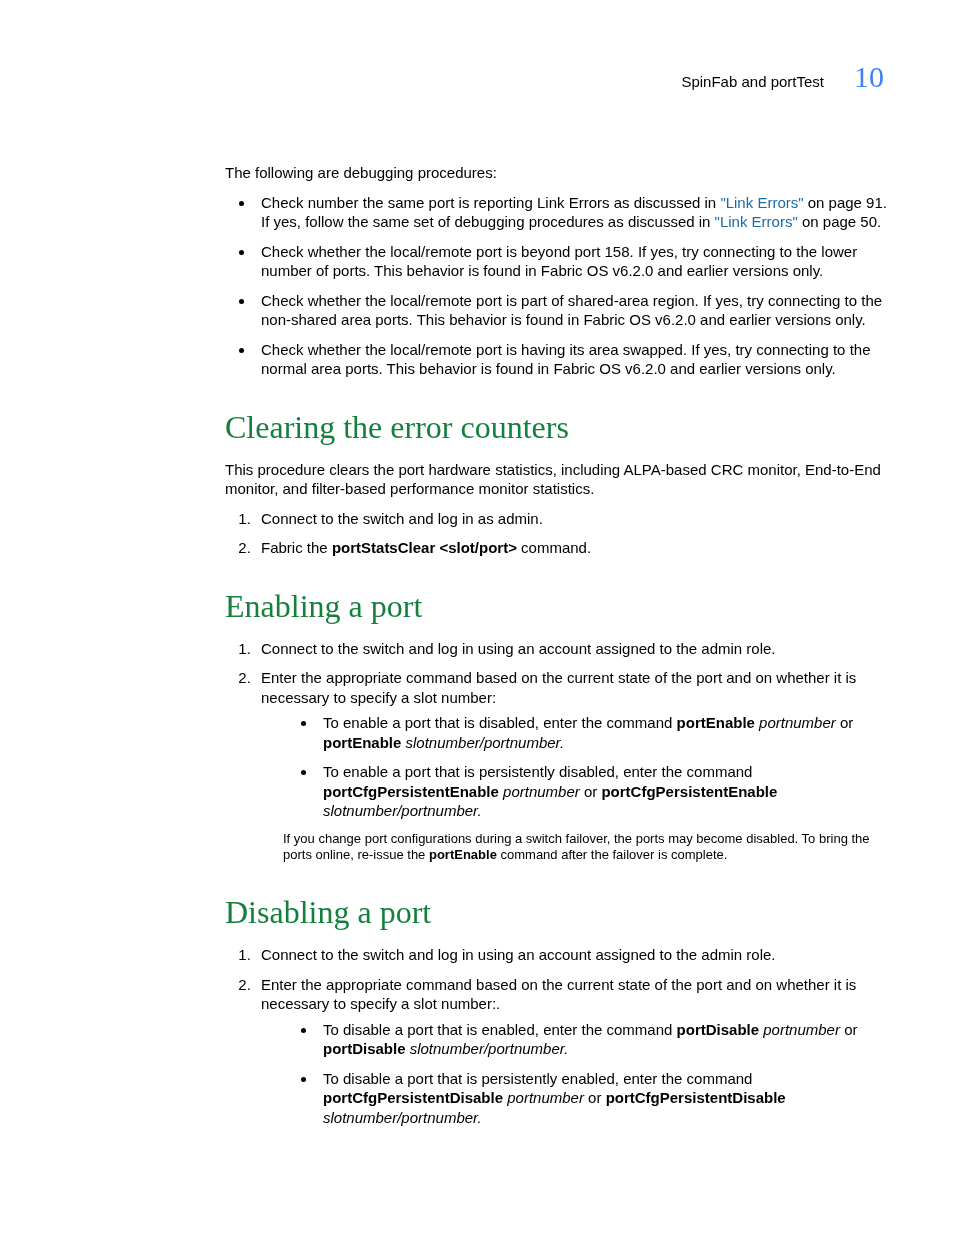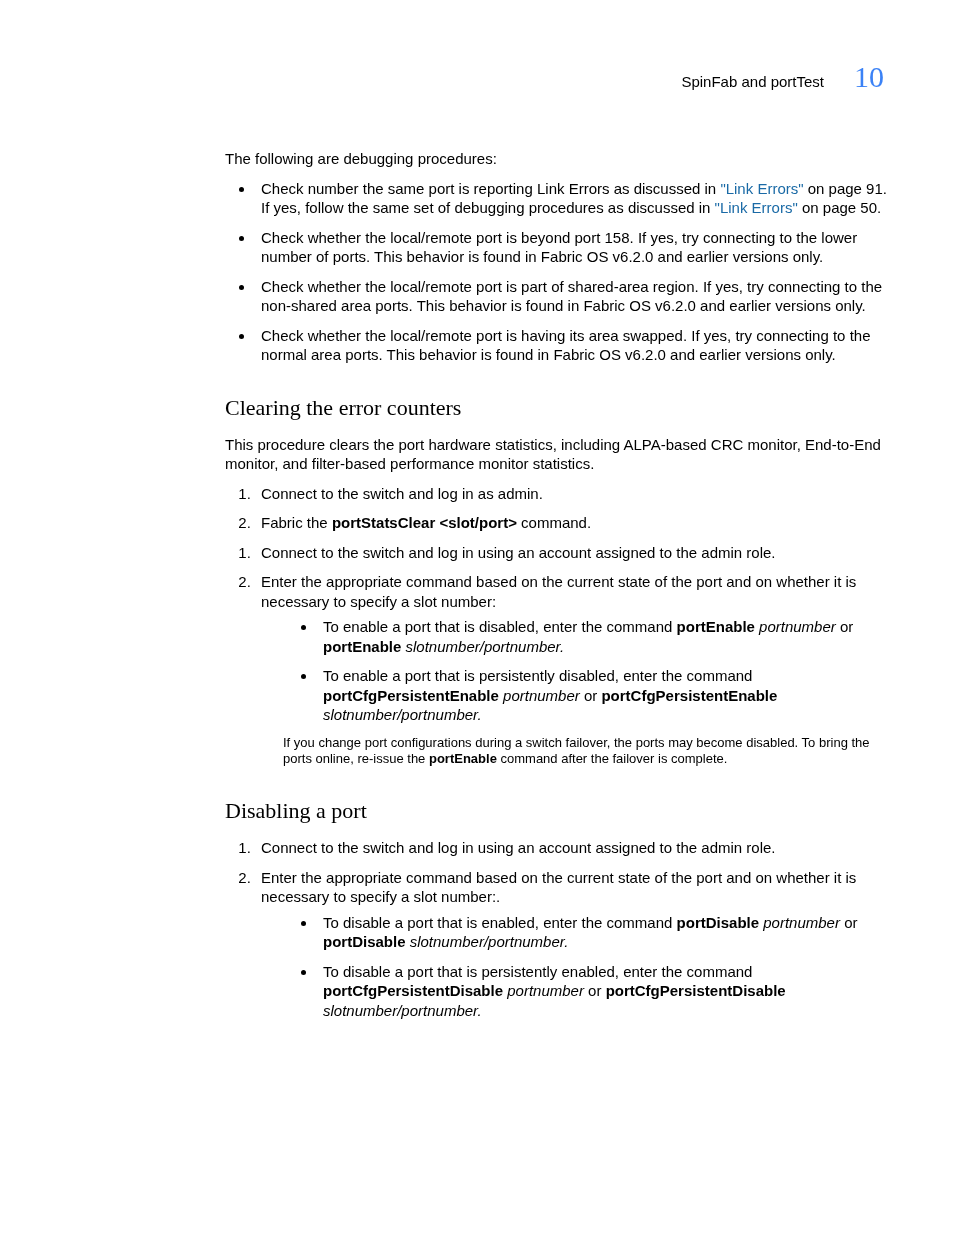--- a/index.html
+++ b/index.html
@@ -12,21 +12,21 @@
   }
   .page {
     padding: 60px 60px 60px 225px;
     box-sizing: border-box;
     width: 954px;
   }
   .header-row {
     display: flex;
     justify-content: flex-end;
     align-items: baseline;
-    margin-bottom: 55px;
+    margin-bottom: 69px;
     padding-right: 10px;
   }
   .header-title {
     font-size: 15px;
     color: #000;
     margin-right: 30px;
   }
   .chapter-number {
     font-family: Georgia, 'Times New Roman', serif;
     font-size: 30px;
@@ -66,23 +66,23 @@
   }
   ol.steps > li {
     font-size: 15px;
     line-height: 1.3;
     margin-bottom: 10px;
     padding-left: 6px;
   }
   h2.section {
     font-family: Georgia, 'Times New Roman', serif;
     font-weight: normal;
-    font-size: 22px;
+    font-size: 32px;
     margin: 30px 0 14px 0;
-    color: #000000;
+    color: #15803d;
   }
   .link {
     color: #1a6aa6;
   }
   .bold {
     font-weight: bold;
   }
   .italic {
     font-style: italic;
     margin-top: 30px;
@@ -116,20 +116,21 @@
 
   <h2 class="section">Clearing the error counters</h2>
   <p class="body-text">This procedure clears the port hardware statistics, including ALPA-based CRC monitor, End-to-End monitor, and filter-based performance monitor statistics.</p>
   <ol class="steps">
     <li>Connect to the switch and log in as admin.</li>
     <li>
       <span>Fabric the </span><span class="bold">portStatsClear &lt;slot/port&gt;</span><span> command.</span>
     </li>
   </ol>
 
+  <h2 class="section">Enabling a port</h2>
   <ol class="steps">
     <li>Connect to the switch and log in using an account assigned to the admin role.</li>
     <li>
       <span>Enter the appropriate command based on the current state of the port and on whether it is necessary to specify a slot number:</span>
       <ul class="sub-bullets">
         <li>
           <span>To enable a port that is disabled, enter the command </span><span class="bold">portEnable</span><span> </span><span class="italic">portnumber</span><span> or </span><span class="bold">portEnable</span><span> </span><span class="italic">slotnumber/portnumber.</span>
         </li>
         <li>
           <span>To enable a port that is persistently disabled, enter the command </span><span class="bold">portCfgPersistentEnable</span><span> </span><span class="italic">portnumber</span><span> or </span><span class="bold">portCfgPersistentEnable</span><span> </span><span class="italic">slotnumber/portnumber.</span>

